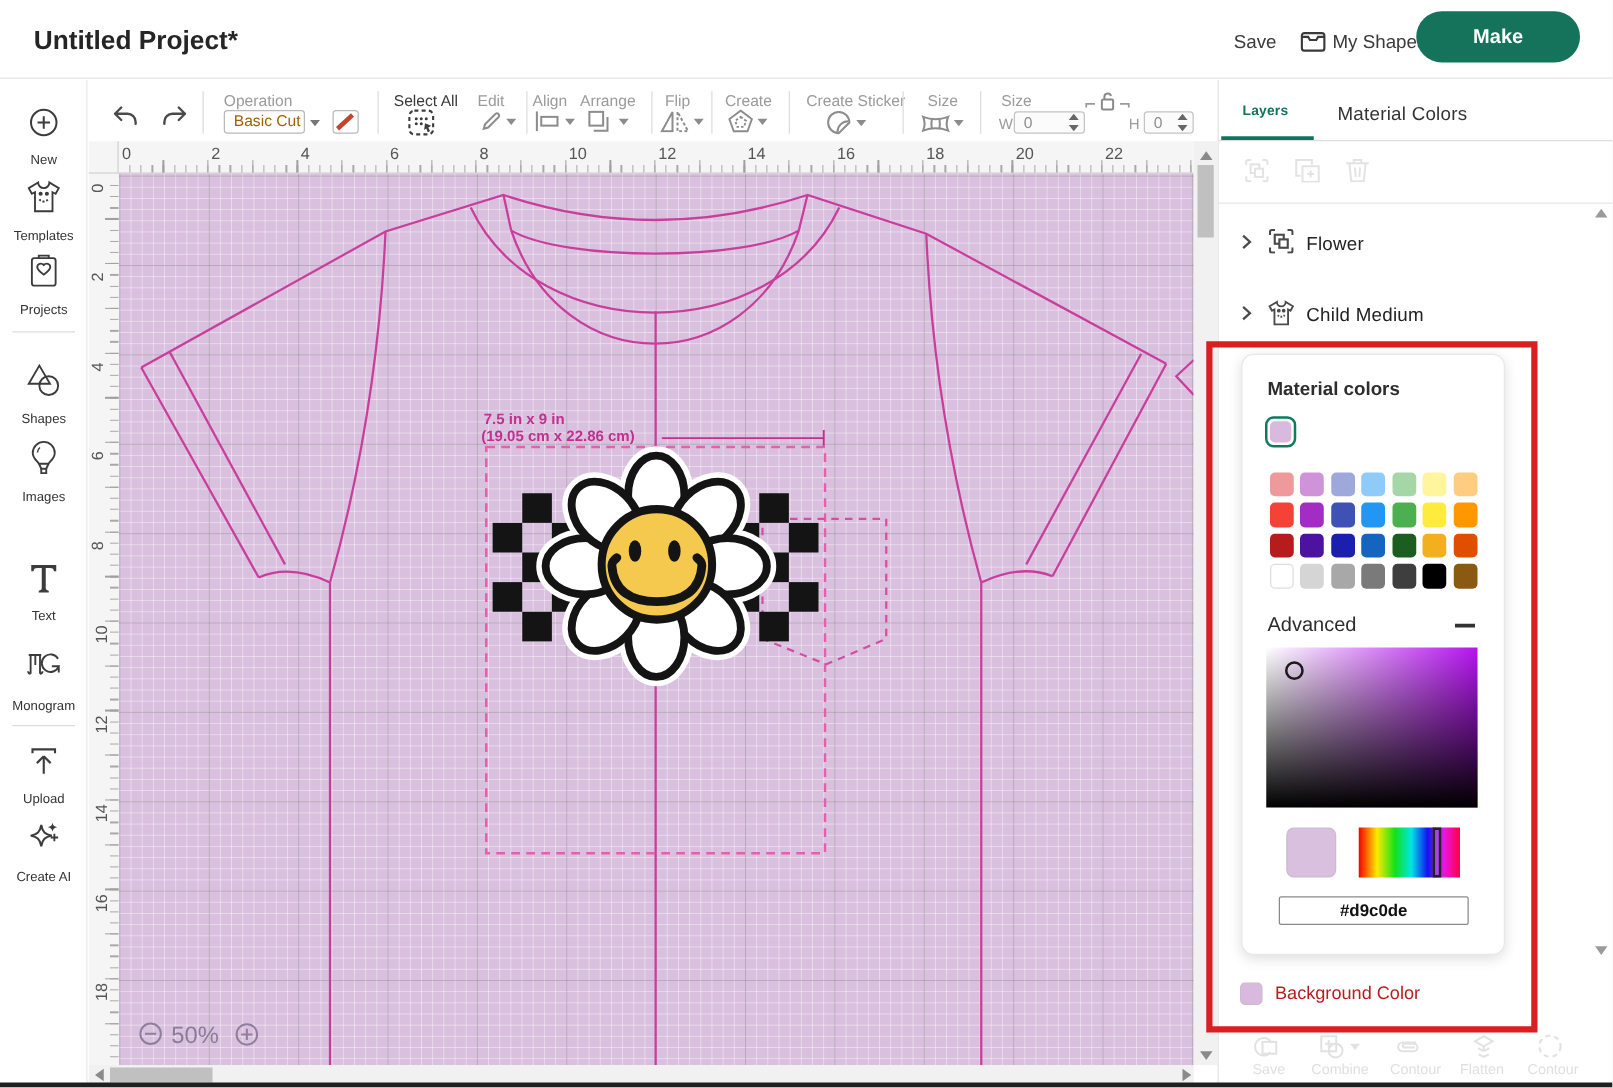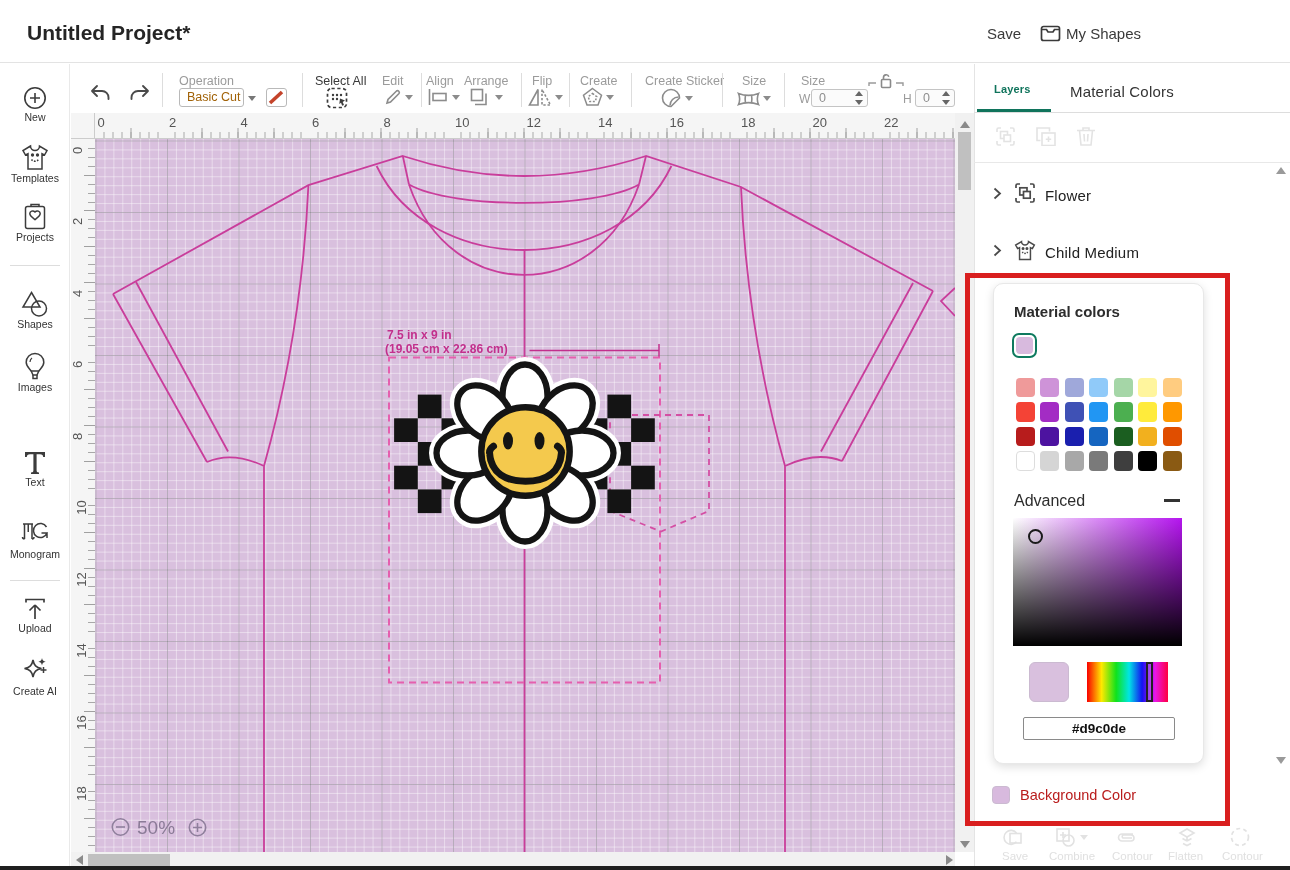--- a/index.html
+++ b/index.html
@@ -21,21 +21,21 @@
 #opswatch{position:absolute;left:266px;top:88px;width:21px;height:19px;border:1px solid #b9b9b9;border-radius:3px;background:#fff}
 .sizein{position:absolute;top:89px;height:18px;border:1px solid #c4c4c4;border-radius:3px;background:#fbfbfb;font-size:12.5px;color:#8e8e8e;line-height:16px;padding-left:7px}
 .spin{position:absolute;top:91px;width:9px;height:14px;display:flex;flex-direction:column;justify-content:space-between}
 .spin i{display:block;width:0;height:0;border-left:4px solid transparent;border-right:4px solid transparent}
 .spin .up{border-bottom:5px solid #666}
 .spin .dn{border-top:5px solid #666}
 
 #sidebar{position:absolute;left:0;top:64px;width:70px;height:803px;background:#fff;border-right:1px solid #e9e9e9}
 .sbitem{position:absolute;width:70px;text-align:center;color:#3c3c3c}
 .sbitem svg{display:block;margin:0 auto}
-.sblab{font-size:10.5px;color:#333;margin-top:1px}
+.sblab{font-size:10.5px;color:#333;margin-top:12px}
 .sbdiv{position:absolute;left:10px;width:50px;height:1px;background:#ddd}
 
 #rcorner{position:absolute;left:71px;top:113px;width:24px;height:26px;background:#f5f5f5;border-right:1px solid #ccc;border-bottom:1px solid #ccc}
 #rtop{position:absolute;left:95px;top:113px;width:860px;height:26px;background:#f5f5f5;border-bottom:1px solid #ccc;overflow:hidden}
 #rtopticks{position:absolute;left:0;top:19px;width:860px;height:7px;background:repeating-linear-gradient(to right,transparent 0,transparent 7.9375px,#a8a8a8 7.9375px,#a8a8a8 8.9375px);background-position:0.5px 0}
 #rleft{position:absolute;left:71px;top:139px;width:24px;height:713px;background:#f5f5f5;overflow:hidden}
 #rleftticks{position:absolute;left:17px;top:0;width:7px;height:713px;background:repeating-linear-gradient(to bottom,transparent 0,transparent 7.9375px,#a8a8a8 7.9375px,#a8a8a8 8.9375px);background-position:0 1px}
 .rnum{position:absolute;top:2px;font-size:13px;color:#555}
 .rnumv{position:absolute;left:3px;font-size:13px;color:#555;transform:rotate(-90deg);transform-origin:center}
 
@@ -175,20 +175,21 @@
 <text x="137" y="834" font-size="19" fill="#8b7b97" font-family="Liberation Sans,sans-serif">50%</text>
 </svg>
 <div id="topbar"></div>
 <div id="title">Untitled Project*</div>
 <div id="save">Save</div>
 <svg class="icosvg" style="left:1040px;top:23px" width="21" height="19" viewBox="0 0 21 19" fill="none" stroke="#3a3a3a" stroke-width="1.7">
       <path d="M1.5 5.5 A2 2 0 0 1 3.5 3.5 H17.5 A2 2 0 0 1 19.5 5.5 V15.5 A2 2 0 0 1 17.5 17.5 H3.5 A2 2 0 0 1 1.5 15.5 Z"></path>
       <path d="M1.5 6.5 H6.5 L8 9 H13 L14.5 6.5 H19.5"></path>
     </svg>
 <div id="mystuff">My Shapes</div>
+<div id="makebtn">Make</div>
 <div id="toolbar"></div>
 <svg class="icosvg" style="left:89px;top:83px" width="62" height="22" viewBox="0 0 62 22" fill="none" stroke="#4a4a4a" stroke-width="1.9" stroke-linecap="round" stroke-linejoin="round">
 <path d="M3 8 L8 3 M3 8 L8 13 M3 8 H13 A6.5 6.5 0 0 1 19.5 14.5 V16"></path>
 <path d="M59 8 L54 3 M59 8 L54 13 M59 8 H49 A6.5 6.5 0 0 0 42.5 14.5 V16"></path>
 </svg>
 <div class="tdiv" style="left:162px"></div>
 <span class="tlab" style="left:179px">Operation</span>
 <div id="opsel">Basic Cut<i class="caret" style="left:68px;top:7px;border-top-color:#777"></i></div>
 <div id="opswatch">
       <svg width="19" height="17" viewBox="0 0 19 17">

